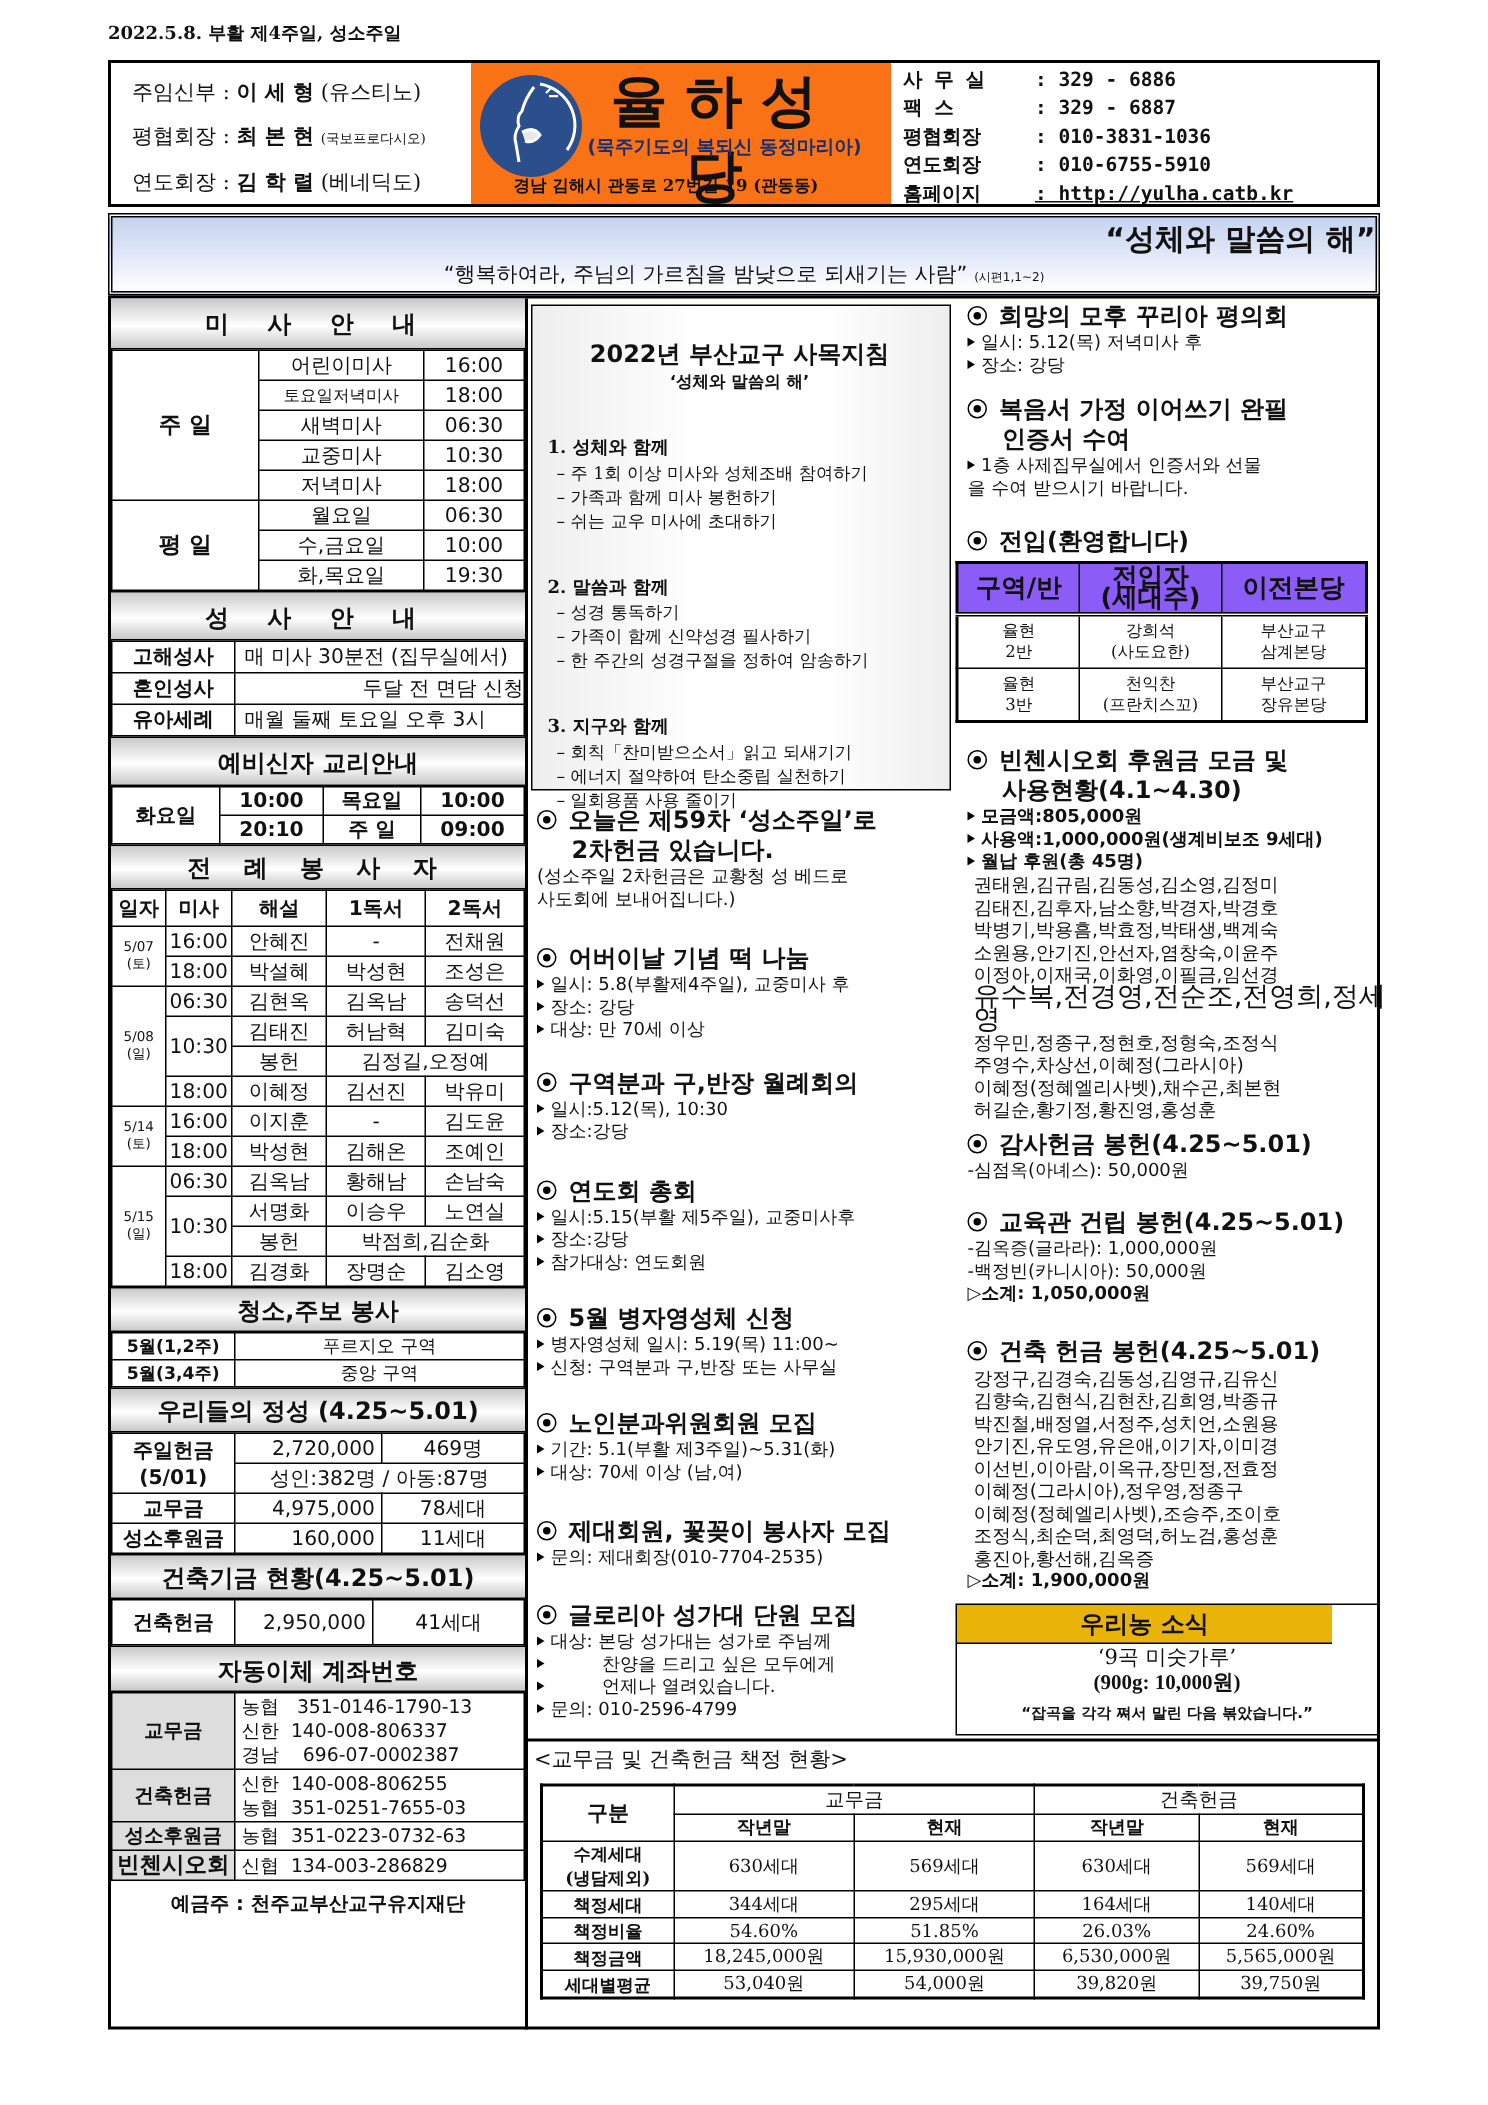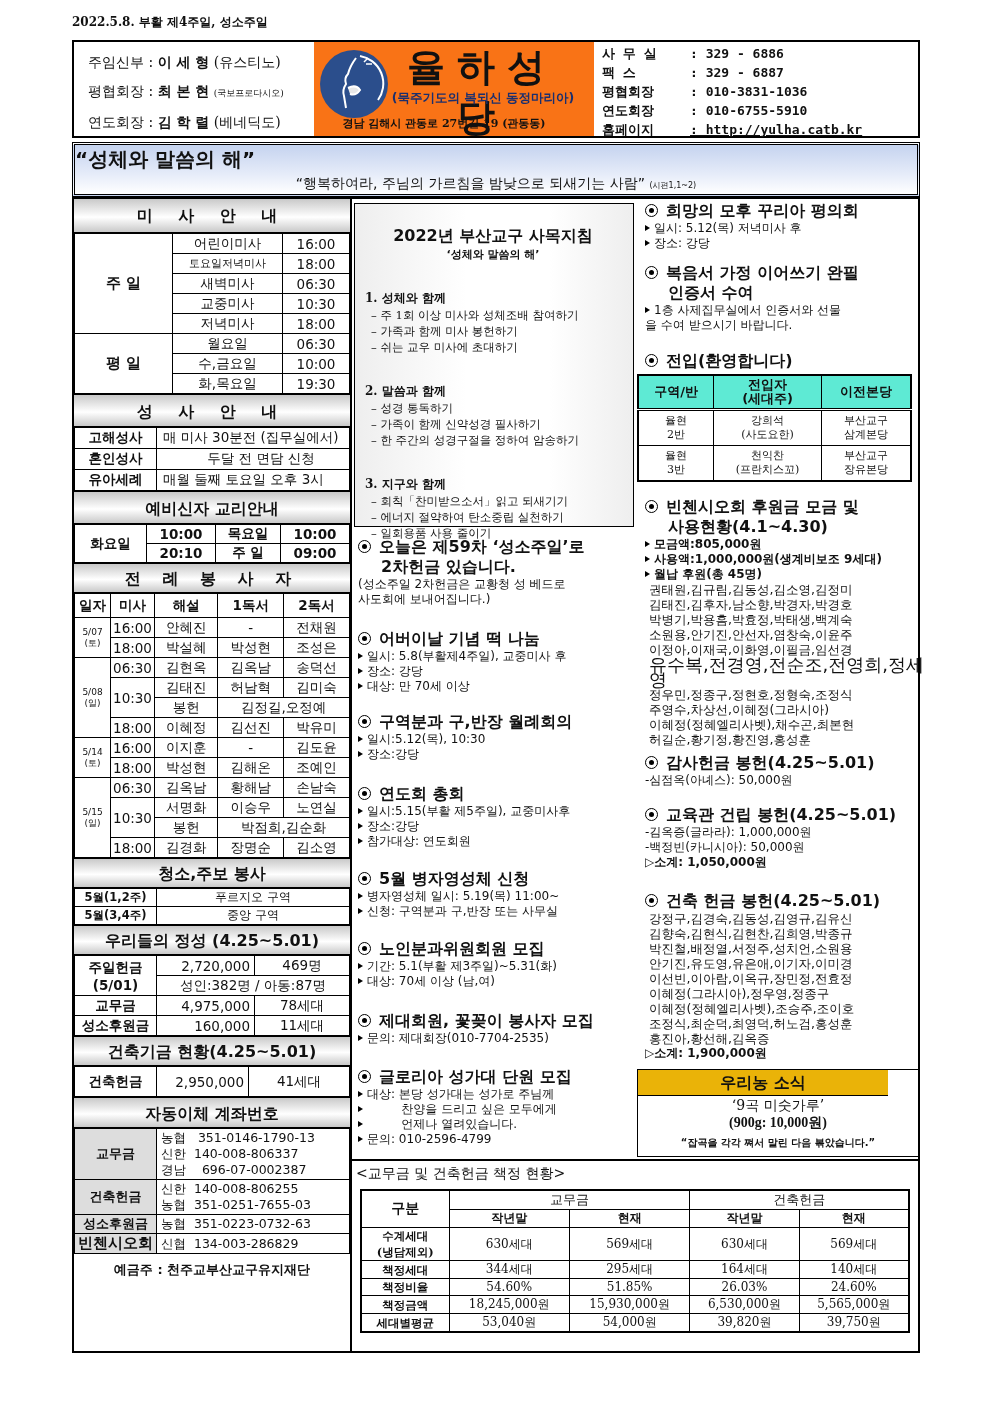--- a/index.html
+++ b/index.html
@@ -12,21 +12,21 @@
 #hdr-left .small{font-size:9px}
 #hdr-mid{width:280px;background:#f97316;position:relative}
 #logo{position:absolute;left:6px;top:8px;width:68px;height:68px;border-radius:50%;background:#2b4e8c}
 #logo svg{width:68px;height:68px}
 #church-name{position:absolute;left:78px;top:0;width:180px;text-align:center;font-size:38px;font-weight:bold;letter-spacing:12px;line-height:50px}
 #church-sub{position:absolute;left:74px;top:48px;width:190px;text-align:center;font-size:12.5px;font-weight:bold;color:#1b2f6e}
 #church-addr{position:absolute;left:0;top:74px;width:260px;text-align:center;font-size:11px;font-weight:bold}
 #hdr-right{flex:1;background:#fff;padding:2px 0 0 8px;font-size:13px;line-height:19px;font-family:"DejaVu Sans Mono","Liberation Mono",monospace;font-weight:bold}
 #hdr-right .lbl{display:inline-block;width:88px}
 #theme{left:72px;top:142px;width:848px;height:55px;border:3px double #000;background:linear-gradient(#c5d3ef,#e6ecf9 60%,#fff)}
-#theme-title{text-align:left;font-size:20px;font-weight:bold;line-height:28px}
+#theme-title{text-align:right;font-size:20px;font-weight:bold;line-height:28px}
 #theme-verse{text-align:center;font-size:14px;line-height:20px}
 #theme-verse small{font-size:8px}
 #main{left:72px;top:197px;width:848px;height:1156px;border:2px solid #000}
 
 #left{position:absolute;left:0;top:0;width:278px;height:1154px;border-right:2px solid #000}
 .sec-h{background:linear-gradient(#c9c9c9,#fff 55%,#c9c9c9);text-align:center;font-weight:bold;font-size:16px;border-bottom:1px solid #000;border-top:1px solid #000}
 table{border-collapse:collapse;width:100%}
 td,th{border:1px solid #000;text-align:center;font-size:13.5px;font-weight:normal;padding:0}
 .lt td{height:20px}
 .bold{font-weight:bold}
@@ -40,21 +40,21 @@
 .notice{position:absolute;left:6px;width:280px}
 .ntitle{font-size:16px;font-weight:bold;line-height:20px;white-space:nowrap}
 .ntitle .dot{display:inline-block;width:13px;height:13px;border:1.5px solid #000;border-radius:50%;position:relative;margin-right:8px;vertical-align:-1px}
 .ntitle .dot::after{content:"";position:absolute;left:2.5px;top:2.5px;width:5px;height:5px;border-radius:50%;background:#000}
 .nline{font-size:12px;line-height:15px}
 .nline.b{font-weight:bold}
 .tri{display:inline-block;width:0;height:0;border-left:5px solid #000;border-top:3.5px solid transparent;border-bottom:3.5px solid transparent;margin-right:4px;vertical-align:1px}
 
 #right{position:absolute;left:563px;top:0;width:283px;height:960px}
 #transfer{position:absolute;left:0;top:175px;width:275px;border:2px solid #000}
-#transfer th{background:#5eead4;font-weight:bold;font-size:13px;height:34px;line-height:14px;border-bottom:3px double #000}
+#transfer th{background:#8b5cf6;font-weight:bold;font-size:17px;height:34px;line-height:14px;border-bottom:3px double #000}
 #transfer td{font-size:11px;line-height:14px;height:36px;font-family:"DejaVu Serif",serif}
 #farm{position:absolute;left:0;top:870px;width:282px;height:88px;border:1px solid #000}
 #farm-h{height:26px;text-align:center;font-weight:bold;font-size:16px;line-height:26px;border-bottom:1px solid #000;width:250px;background:#eab308}
 #farm .t1{text-align:center;font-size:14px;font-family:"DejaVu Serif",serif;line-height:18px}
 #farm .t2{text-align:center;font-size:14px;font-family:Liberation Serif, serif;line-height:18px;font-weight:bold}
 #farm .t3{text-align:center;font-size:10px;font-weight:bold;line-height:22px}
 
 #bottom{position:absolute;left:278px;top:960px;width:568px;height:194px;border-top:2px solid #000}
 #bottom-title{font-size:14px;padding:2px 4px;line-height:20px}
 #assess{position:absolute;left:8px;top:28px;width:550px;border:2px solid #000}
@@ -143,21 +143,21 @@
       </table>
     <div class="sec-h" style="height:33px;line-height:33px;letter-spacing:10px">성 사 안 내</div>
     <table class="lt">
       <tbody>
           <tr>
             <td class="bold" style="width:82px;height:21px">고해성사</td>
             <td style="text-align:left;padding-left:6px">매 미사 30분전 (집무실에서)</td>
           </tr>
       <tr>
             <td class="bold" style="height:21px">혼인성사</td>
-            <td style="text-align:center;padding-left:16px">두달 전 면담 신청</td>
+            <td style="text-align:right;padding-left:16px">두달 전 면담 신청</td>
           </tr>
       <tr>
             <td class="bold" style="height:21px">유아세례</td>
             <td style="text-align:left;padding-left:6px">매월 둘째 토요일 오후 3시</td>
           </tr>
     </tbody>
       </table>
     <div class="sec-h" style="height:33px;line-height:33px">예비신자 교리안내</div>
     <table>
       <tbody>

